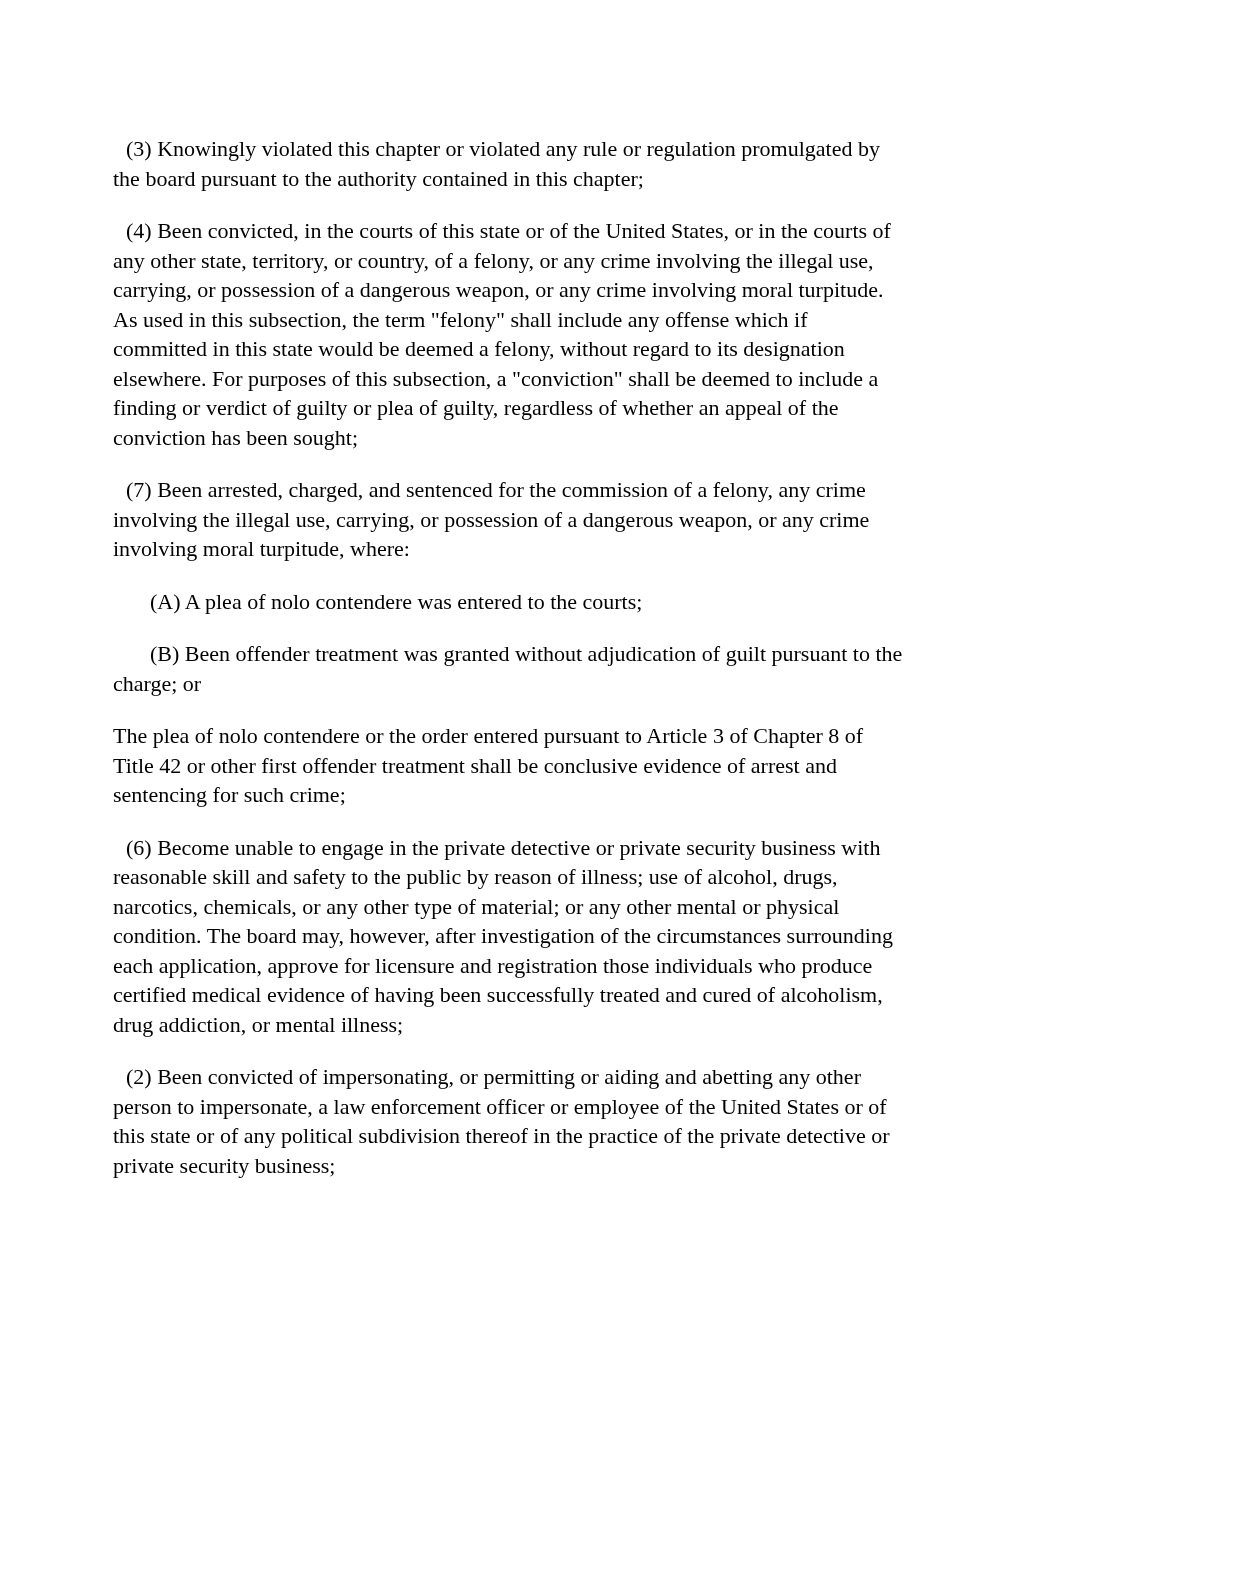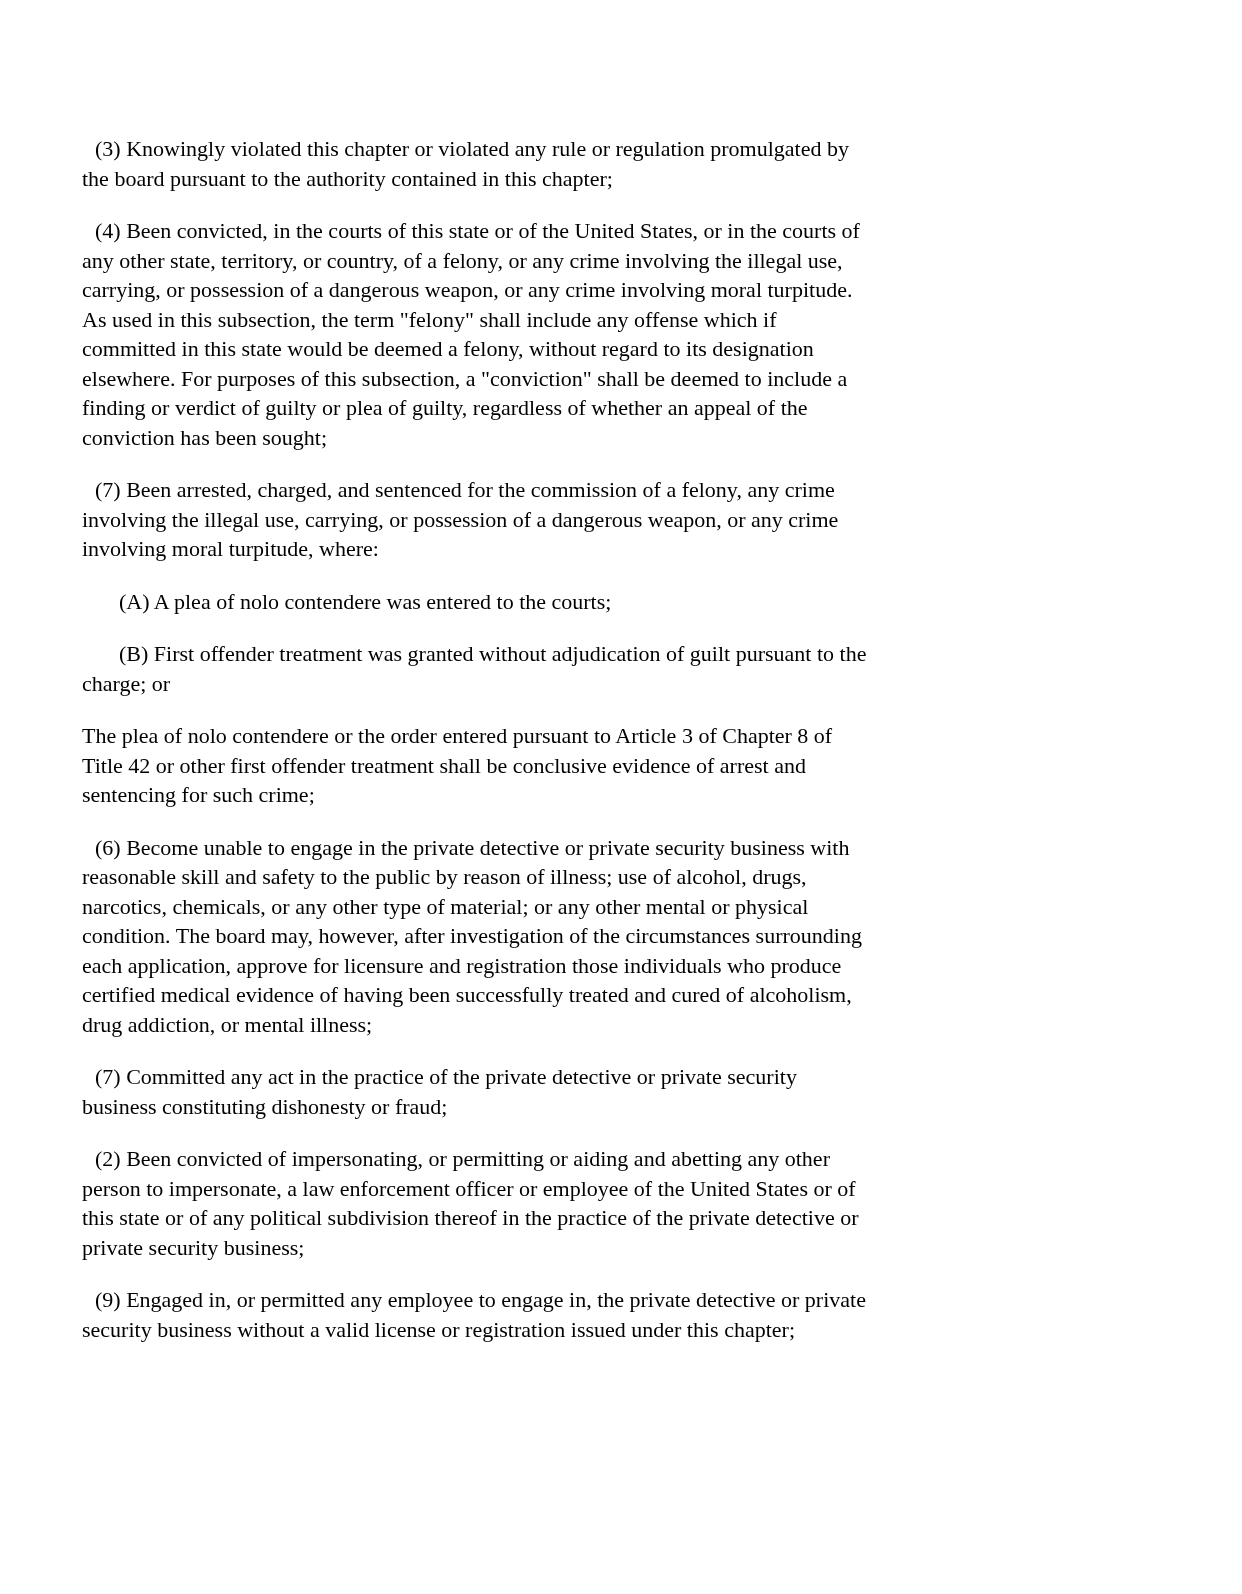--- a/index.html
+++ b/index.html
@@ -9,21 +9,21 @@
   }
   .page {
     position: relative;
     width: 1242px;
     height: 1594px;
     background: #ffffff;
     overflow: hidden;
   }
   .doc {
     box-sizing: border-box;
-    padding: 134px 0 0 82px;
+    padding: 134px 0 0 113px;
     width: 1075px;
     font-family: "Liberation Serif", "DejaVu Serif", serif;
     font-size: 22px;
     line-height: 29.5px;
     color: #000000;
   }
   .doc p {
     margin: 0 0 23px 0;
     width: 890px;
     white-space: pre-line; 
@@ -44,34 +44,30 @@
 carrying, or possession of a dangerous weapon, or any crime involving moral turpitude.
 As used in this subsection, the term "felony" shall include any offense which if
 committed in this state would be deemed a felony, without regard to its designation
 elsewhere. For purposes of this subsection, a "conviction" shall be deemed to include a
 finding or verdict of guilty or plea of guilty, regardless of whether an appeal of the
 conviction has been sought;</p>
     <p class="p-item">(7) Been arrested, charged, and sentenced for the commission of a felony, any crime
 involving the illegal use, carrying, or possession of a dangerous weapon, or any crime
 involving moral turpitude, where:</p>
     <p class="p-sub">(A) A plea of nolo contendere was entered to the courts;</p>
-    <p class="p-sub">(B) First offender treatment was granted without adjudication of guilt pursuant to the
+    <p class="p-sub">(B) Been offender treatment was granted without adjudication of guilt pursuant to the
 charge; or</p>
     <p class="p-flush">The plea of nolo contendere or the order entered pursuant to Article 3 of Chapter 8 of
 Title 42 or other first offender treatment shall be conclusive evidence of arrest and
 sentencing for such crime;</p>
     <p class="p-item">(6) Become unable to engage in the private detective or private security business with
 reasonable skill and safety to the public by reason of illness; use of alcohol, drugs,
 narcotics, chemicals, or any other type of material; or any other mental or physical
 condition. The board may, however, after investigation of the circumstances surrounding
 each application, approve for licensure and registration those individuals who produce
 certified medical evidence of having been successfully treated and cured of alcoholism,
 drug addiction, or mental illness;</p>
-    <p class="p-item">(7) Committed any act in the practice of the private detective or private security
-business constituting dishonesty or fraud;</p>
     <p class="p-item">(2) Been convicted of impersonating, or permitting or aiding and abetting any other
 person to impersonate, a law enforcement officer or employee of the United States or of
 this state or of any political subdivision thereof in the practice of the private detective or
 private security business;</p>
-    <p class="p-item">(9) Engaged in, or permitted any employee to engage in, the private detective or private
-security business without a valid license or registration issued under this chapter;</p>
   </main>
 </div>
 
 </body></html>

